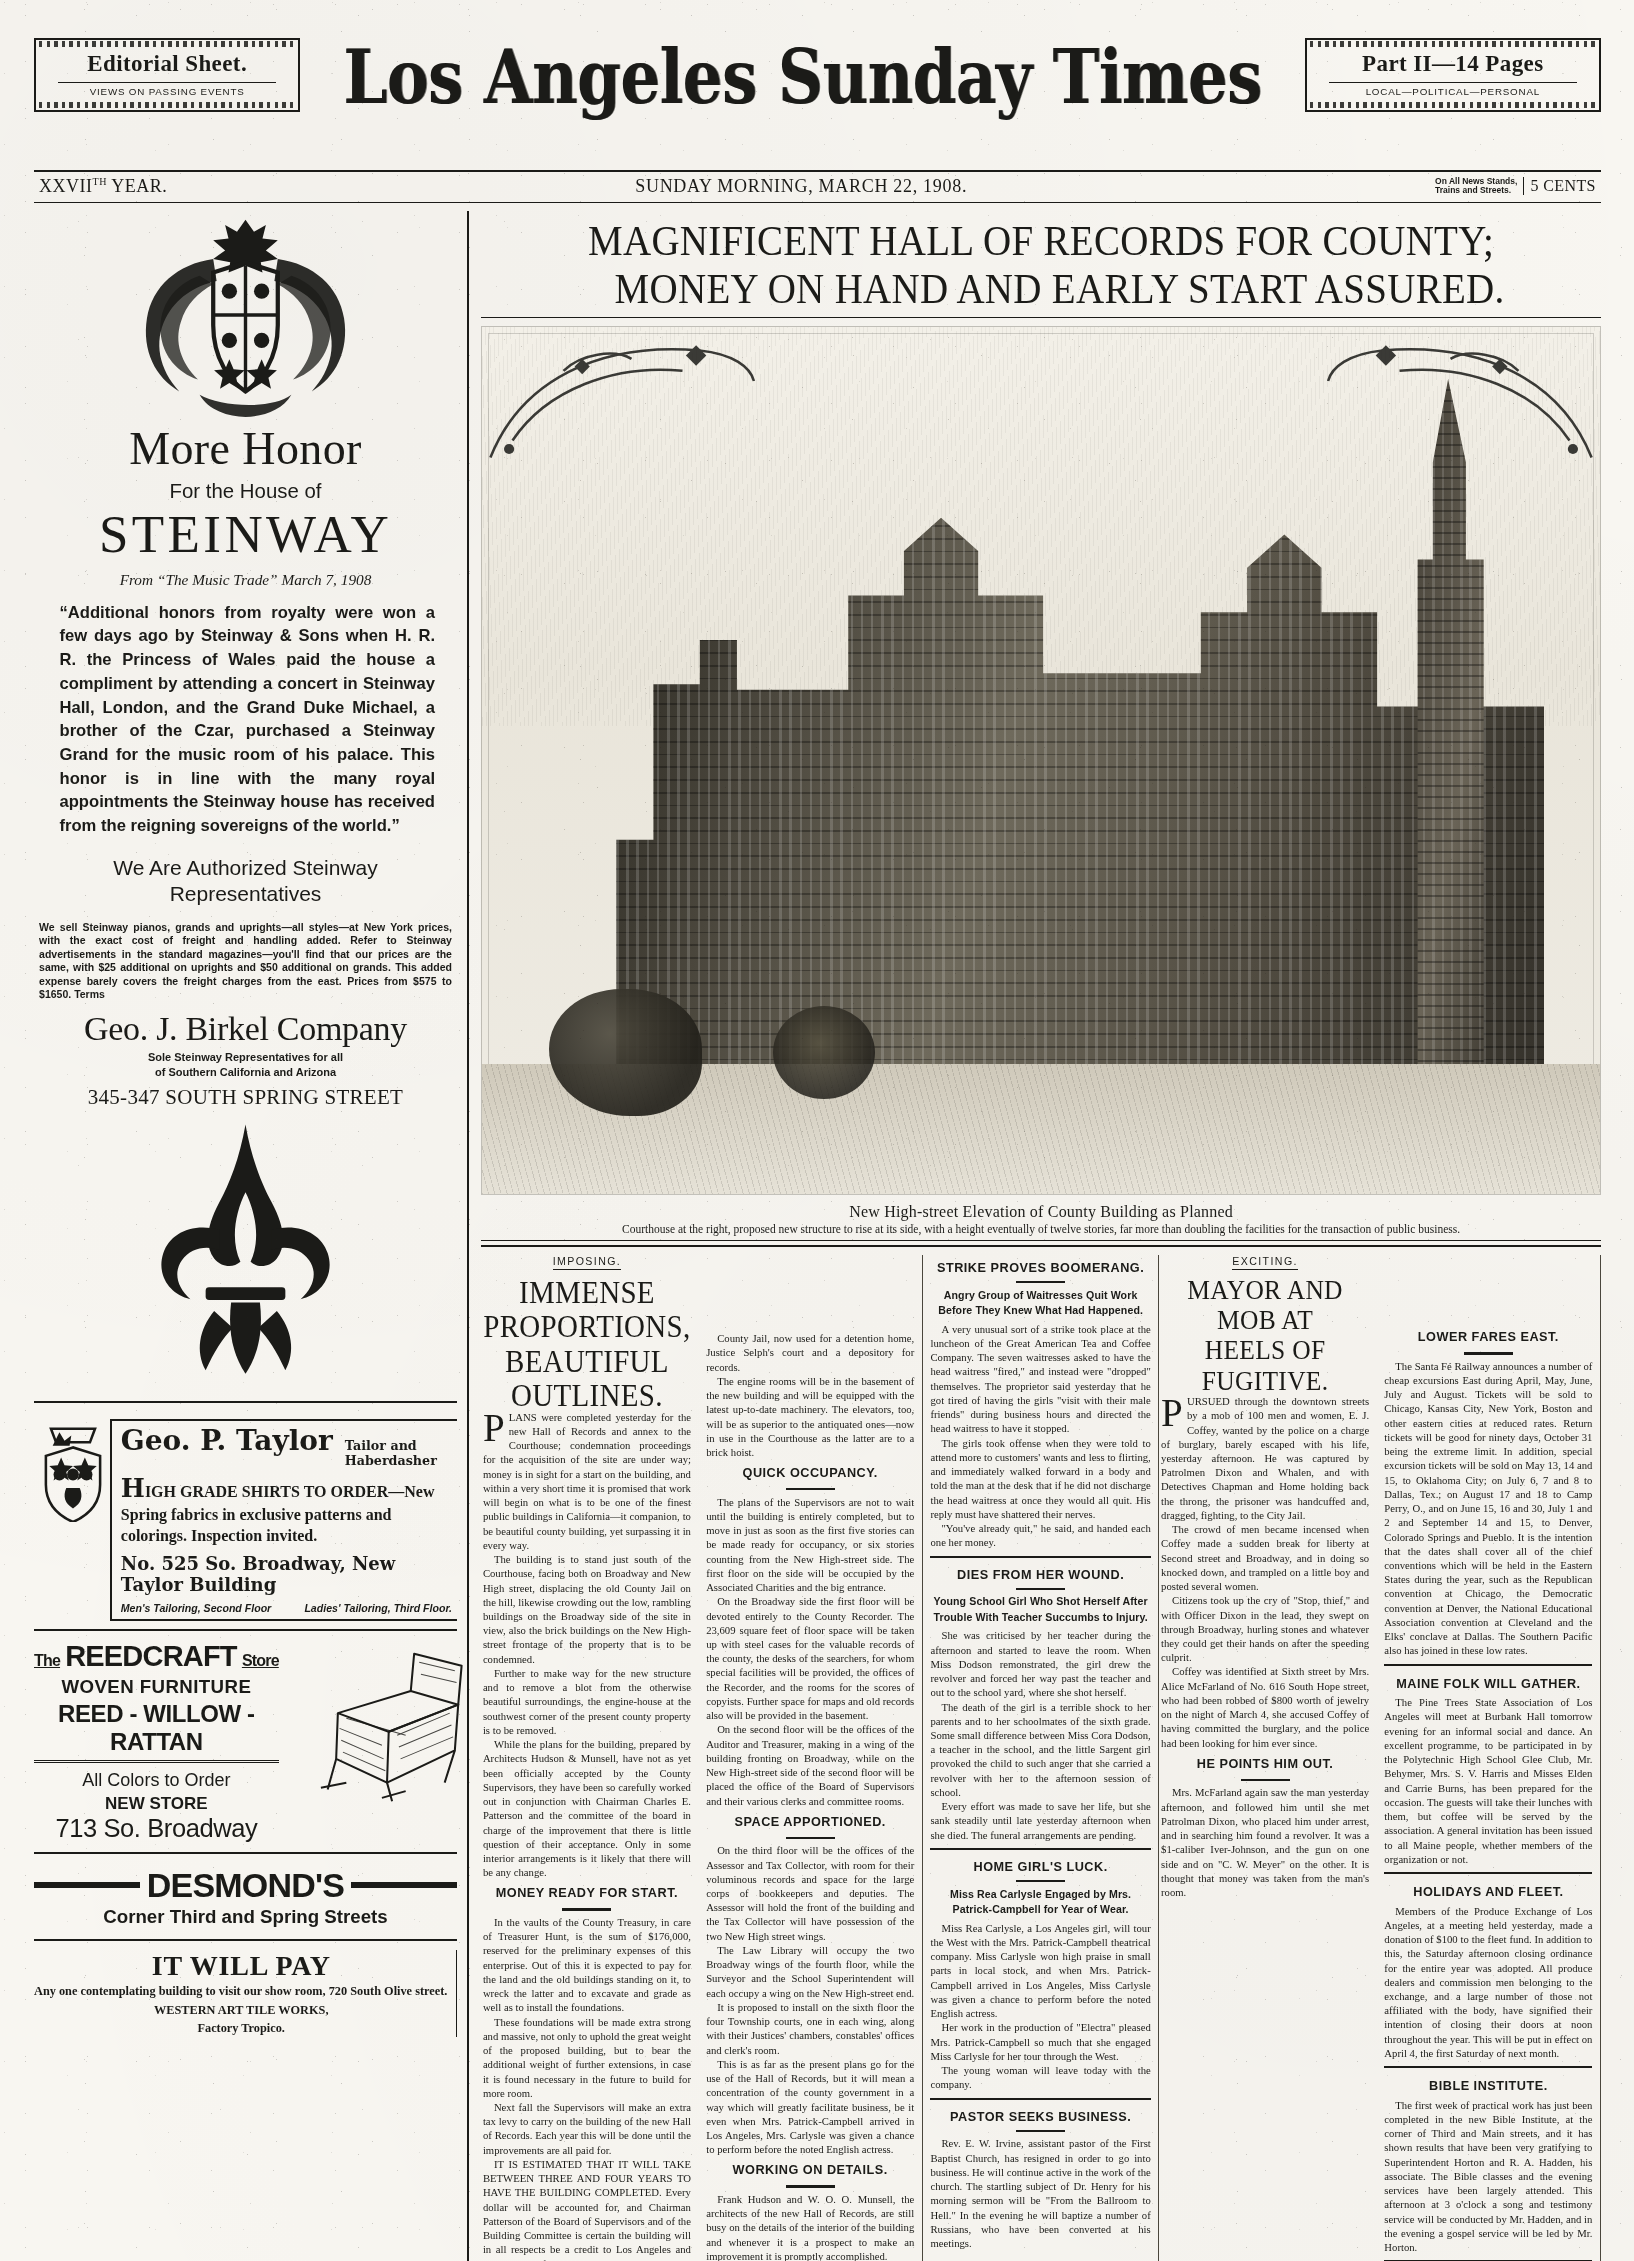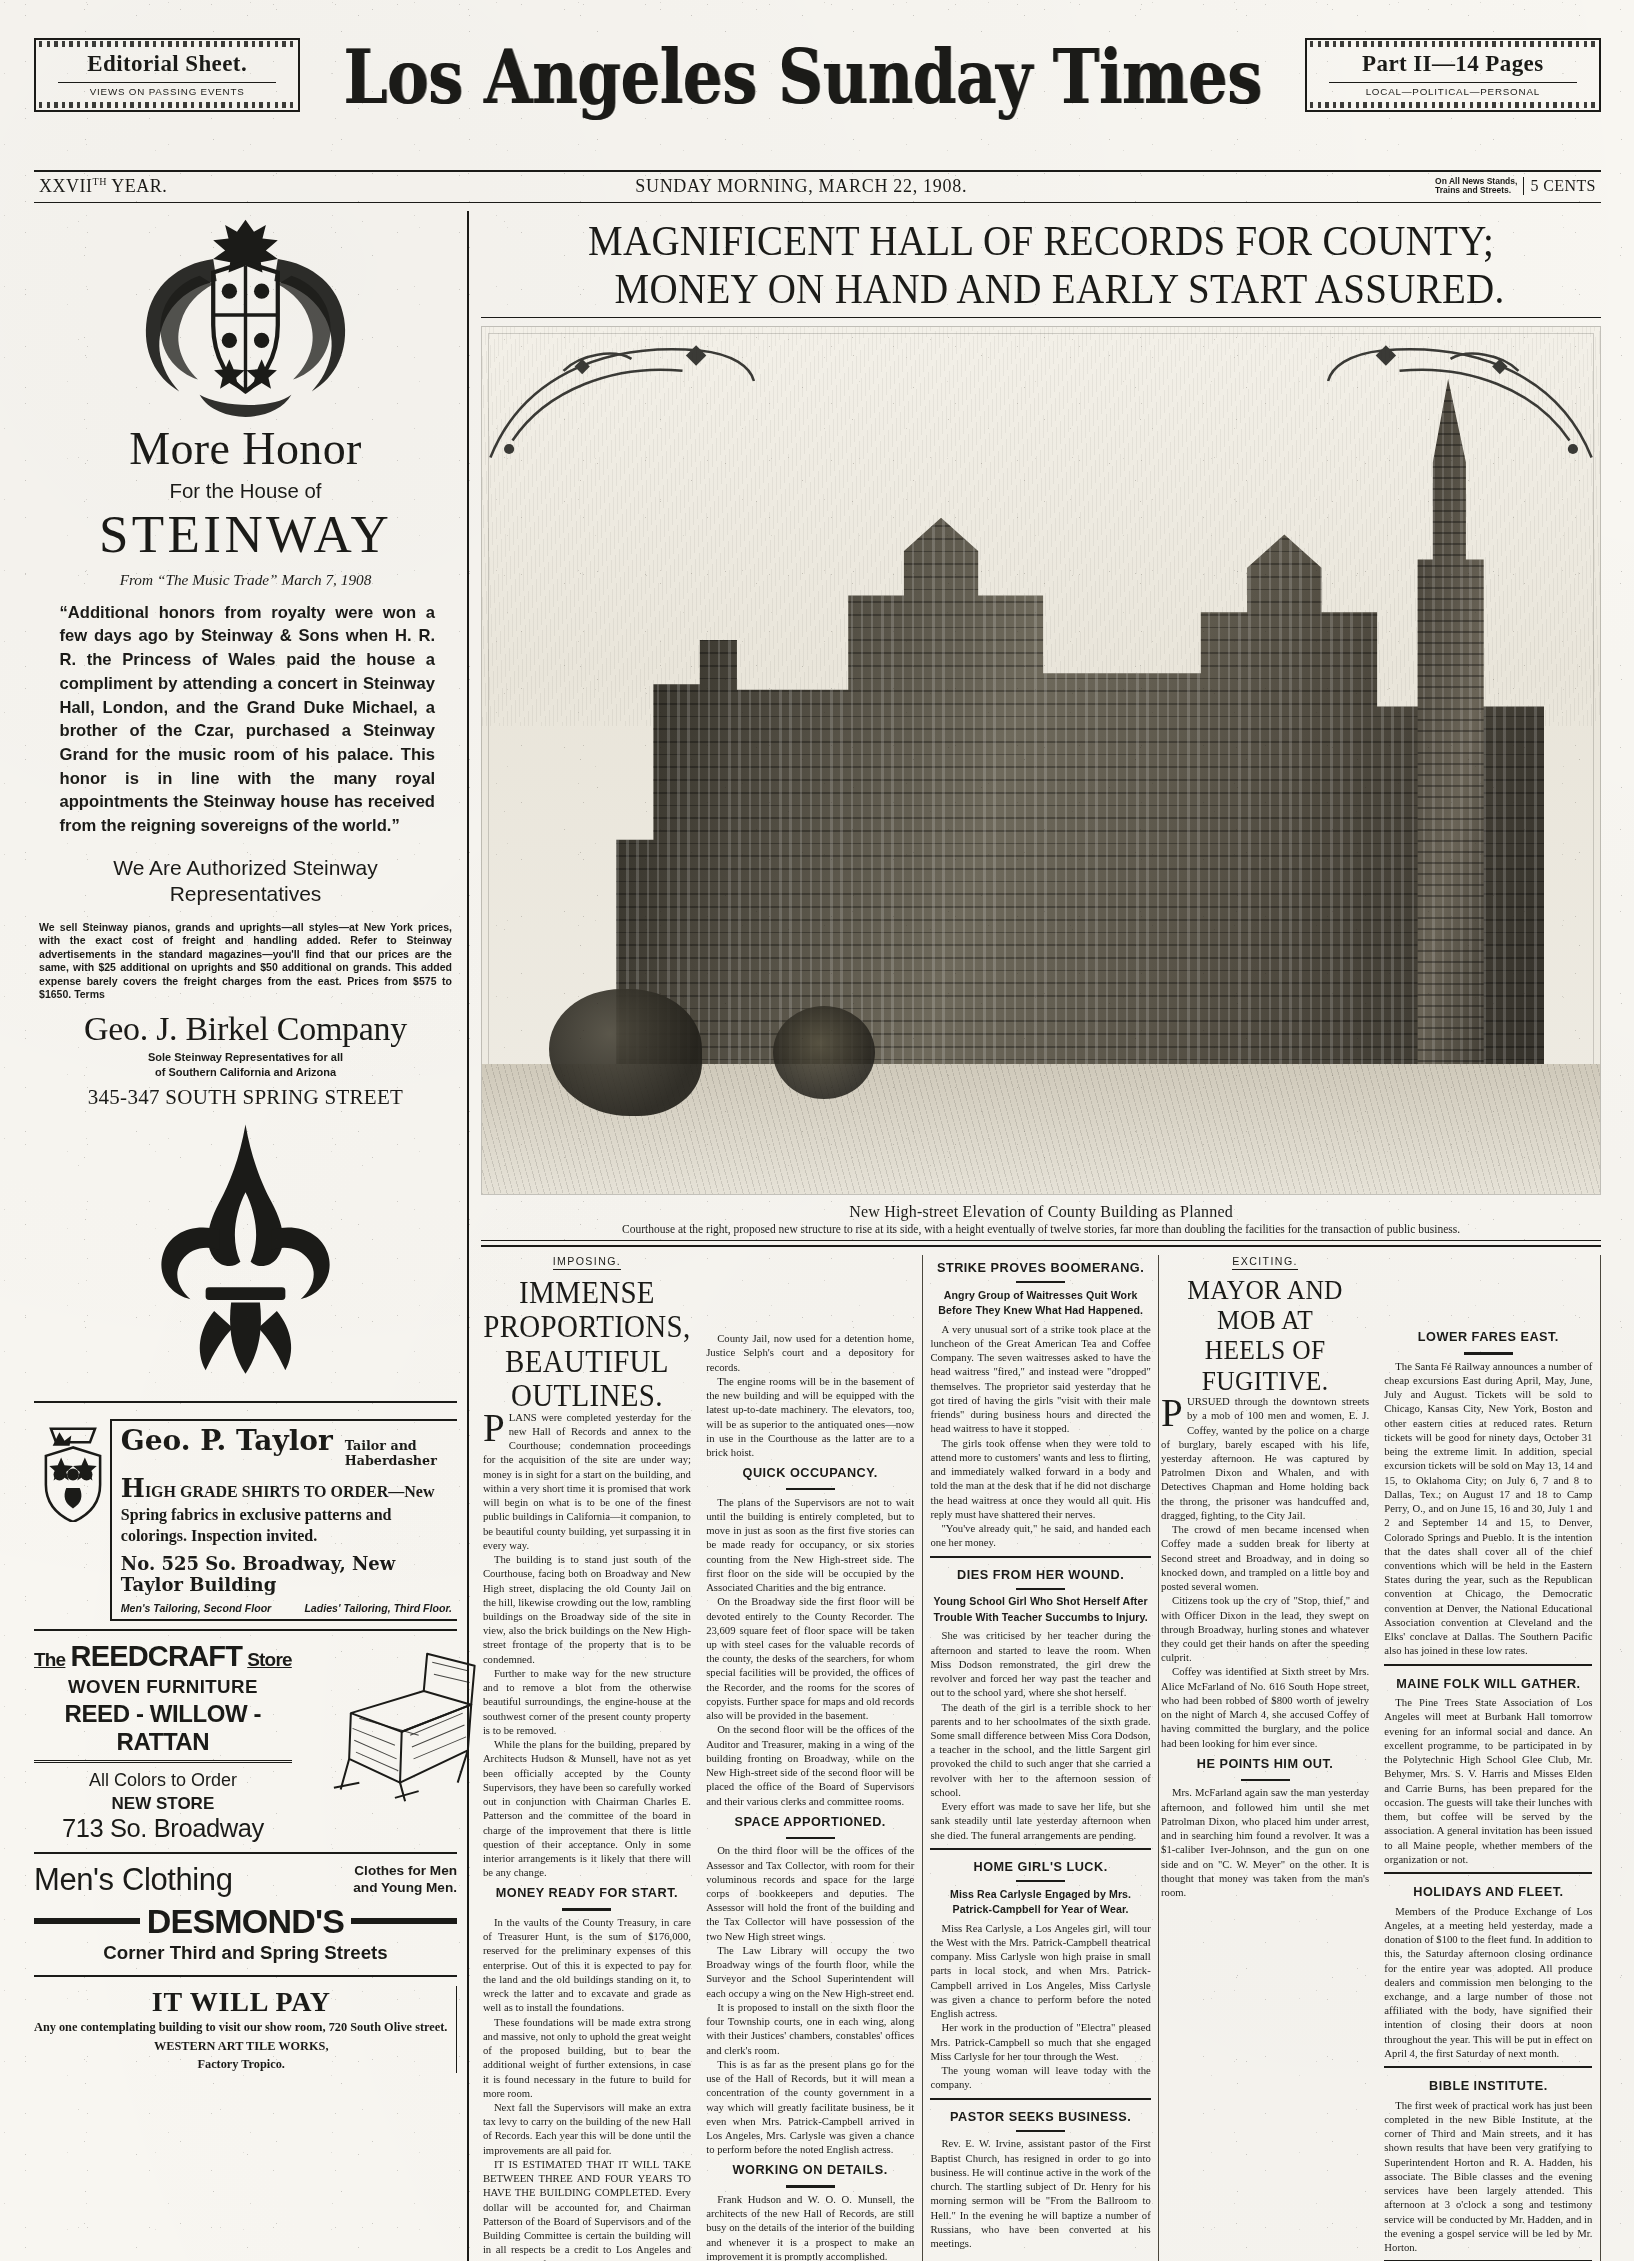--- a/index.html
+++ b/index.html
@@ -221,21 +221,21 @@
   .t-addr{font-size:18px;padding-top:6px;}
   .t-floors{display:flex;justify-content:space-between;font-family:"Liberation Sans",sans-serif;
     font-weight:700;font-style:italic;font-size:10.6px;padding-top:6.8px;}
 
   
   .reed{display:flex;gap:8.5px;align-items:flex-start;}
   .reed-l{flex:0 0 228px;}
   .reed-r{flex:1;}
   .reed-h{font-family:"Liberation Sans",sans-serif;font-weight:700;font-size:29px;
     letter-spacing:-0.8px;display:flex;align-items:baseline;gap:5.1px;}
-  .reed-h .sm{font-size:19px;text-decoration:underline;}
+  .reed-h .sm{font-size:16px;text-decoration:underline;}
   .reed-2{font-family:"Liberation Sans",sans-serif;font-weight:700;font-size:18.7px;
     letter-spacing:0.4px;text-align:center;padding:3.4px 0 1.7px 0;}
   .reed-3{font-family:"Liberation Sans",sans-serif;font-weight:700;font-size:24px;
     letter-spacing:-0.4px;text-align:center;border-bottom:3.4px double #1b1b18;padding-bottom:4.2px;}
   .reed-4{font-family:"Liberation Sans",sans-serif;font-size:18px;text-align:center;padding:6.8px 0 3.4px;}
   .reed-5{font-family:"Liberation Sans",sans-serif;font-weight:700;font-size:17px;text-align:center;}
   .reed-6{font-family:"Liberation Sans",sans-serif;font-size:25.5px;text-align:center;letter-spacing:-0.4px;}
   .chair svg{display:block;margin:0 auto;}
 
   
@@ -430,27 +430,20 @@
                 <path d="M62 104 L112 124 M64 118 L114 140 M66 132 L116 154"></path>
                 <path d="M130 112 L192 86 M132 126 L194 100 M134 140 L196 114"></path>
                 <path d="M156 26 L198 36 M158 40 L200 50"></path>
               </g>
             </svg>
           </div>
         </div>
       </div>
 
       <div class="ad">
-        <div class="desmond-top">
-          <div class="des-1">Men's Clothing</div>
-          <div class="des-2">
-            <div>Clothes for Men</div>
-            <div>and Young Men.</div>
-          </div>
-        </div>
         <div class="des-3">
           <span class="bar"></span>
           <span class="nm">DESMOND'S</span>
           <span class="bar"></span>
         </div>
         <div class="des-4">Corner Third and Spring Streets</div>
       </div>
 
       <div class="twoad">
         <div>

